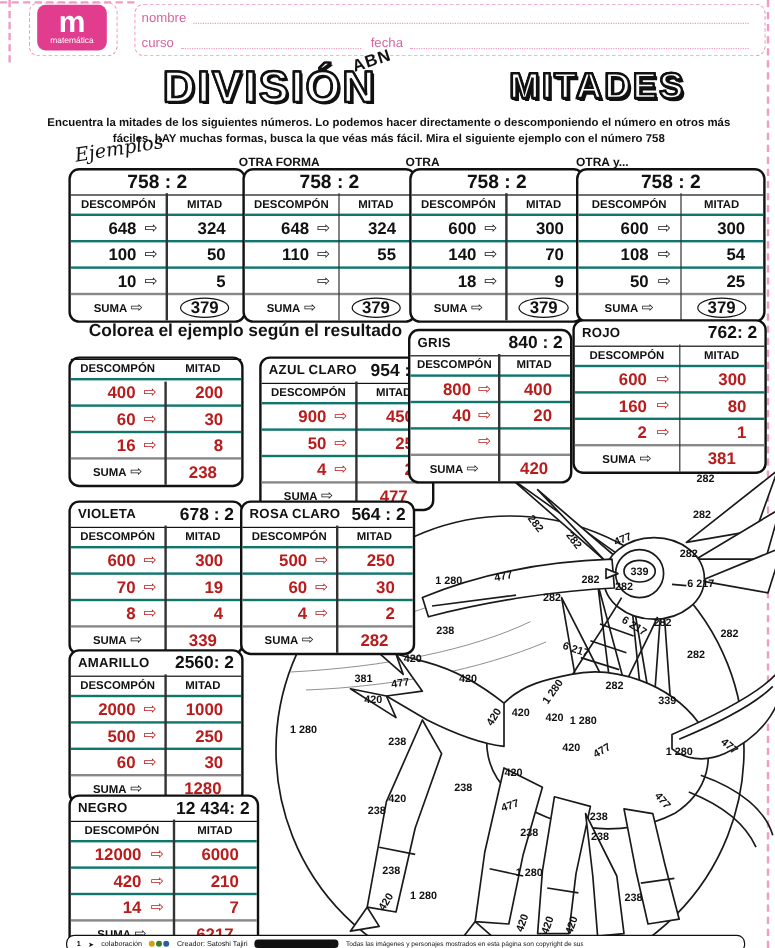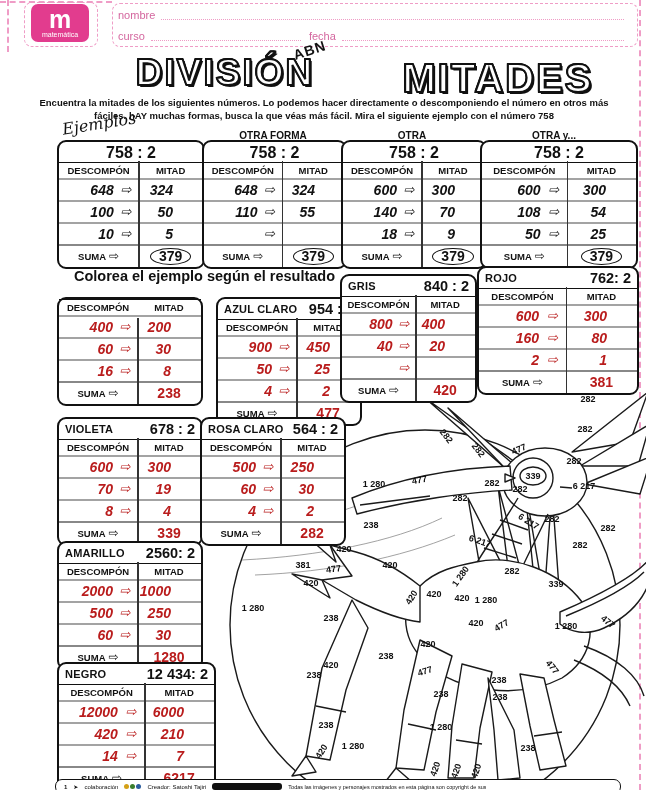--- a/index.html
+++ b/index.html
@@ -18,39 +18,39 @@
   .fields-box{position:absolute;left:112px;top:3px;width:524px;height:42px;border:1.5px dashed #ef9cc6;border-radius:8px;}
   .frow{position:absolute;left:118px;width:514px;display:flex;align-items:flex-end;font-size:11px;color:#d4679f;}
   .frow .lbl{margin-right:4px;line-height:13px;}
   .dotline{flex:1;border-bottom:1.8px dotted #ef9cc6;margin:0 8px 2px 2px;height:12px;}
   .dotline.short{flex:0 0 150px;}
   
   .big-title{position:absolute;font-weight:bold;color:#fff;letter-spacing:2px;
      -webkit-text-stroke:2px #111;
      text-shadow:1px 0 #111,-1px 0 #111,0 1px #111,0 -1px #111,1px 1px #111,-1px -1px #111,2px 2px 0 #111;}
   #t-division{left:100px;top:52px;width:250px;text-align:center;font-size:37px;}
-  #t-mitades{left:378px;top:56px;width:240px;text-align:center;font-size:40px;}
+  #t-mitades{left:378px;top:56px;width:240px;text-align:center;font-size:30px;}
   #t-abn{position:absolute;left:293px;top:42px;font-weight:bold;font-size:14px;transform:rotate(-18deg);letter-spacing:1px;}
   #instructions{position:absolute;left:28px;top:97px;width:592px;text-align:center;font-size:9.5px;font-weight:bold;line-height:12.5px;}
   #ejemplos{position:absolute;left:62px;top:114px;font-family:"DejaVu Serif",serif;font-style:italic;font-size:16px;transform:rotate(-9deg);}
   #colorea{position:absolute;left:74px;top:268px;font-size:14.5px;font-weight:bold;}
-  .tbl-label{position:absolute;font-size:10px;font-weight:bold;text-align:center;width:148px;}
+  .tbl-label{position:absolute;font-size:10px;font-weight:bold;text-align:left;width:148px;}
   
   .wtable{position:absolute;border:2px solid #111;border-radius:9px;background:#fff;z-index:2;}
   .tbl-title{position:relative;height:19px;line-height:19px;font-weight:bold;font-size:16px;text-align:center;padding:1px 6px 0 6px;}
   .tbl-title.ct{display:flex;justify-content:space-between;align-items:center;}
   .tbl-title .tname{font-size:11px;letter-spacing:.2px;}
   .tbl-title .tdiv{font-size:14.5px;}
   .tbl-head{display:grid;grid-template-columns:55% 45%;height:15px;line-height:15px;
             font-size:9.5px;font-weight:bold;text-align:center;border-top:1.5px solid #111;}
   .tbl-row{display:grid;grid-template-columns:38% 17% 45%;height:20px;line-height:20px;
-           border-top:2px solid #a3a3a3;font-size:14px;font-weight:bold;font-style:italic;}
+           border-top:2px solid #0f766e;font-size:14px;font-weight:bold;}
   .tbl-row .cl{text-align:right;}
   .tbl-row .arr{text-align:center;font-size:13px;font-weight:normal;}
-  .tbl-row .cr{text-align:right;padding-right:30px;}
+  .tbl-row .cr{text-align:right;padding-right:15px;}
   .tbl-suma{display:grid;grid-template-columns:55% 45%;height:21px;line-height:21px;
             border-top:2px solid #888;font-weight:bold;}
   .tbl-suma .sl{text-align:center;font-size:9.5px;}
   .tbl-suma .sl .arr2{font-size:12px;font-weight:normal;margin-left:3px;}
   .tbl-suma .sv{text-align:center;font-size:14px;}
   .circ{display:inline-block;border:1.8px solid #111;border-radius:50%;padding:0 8px;line-height:15px;font-size:14px;}
   .red{color:#b91c1c;}
   .vbar{position:absolute;left:55%;top:19px;bottom:0;width:1.5px;background:#333;}
   
   #ex0{left:57px;top:140px;width:144px;}

